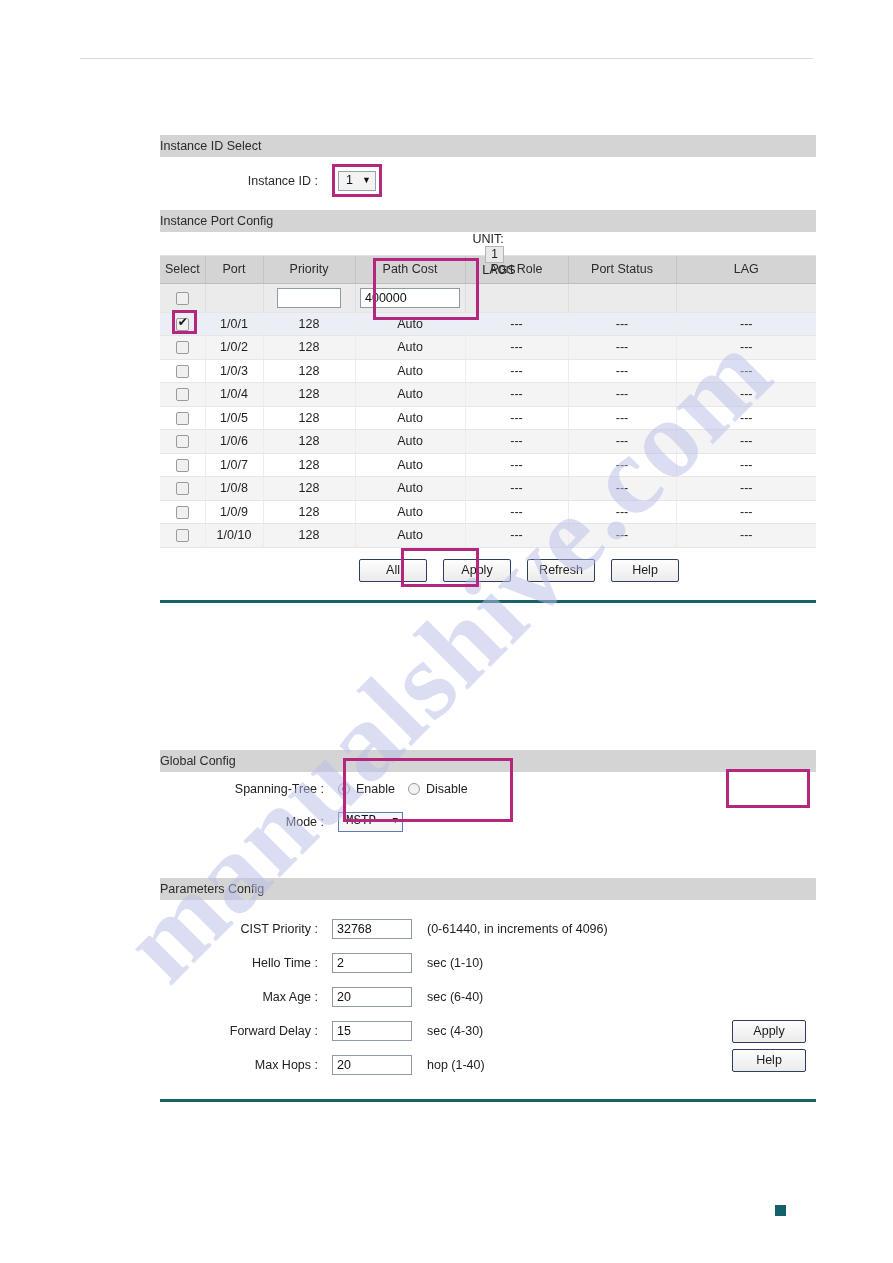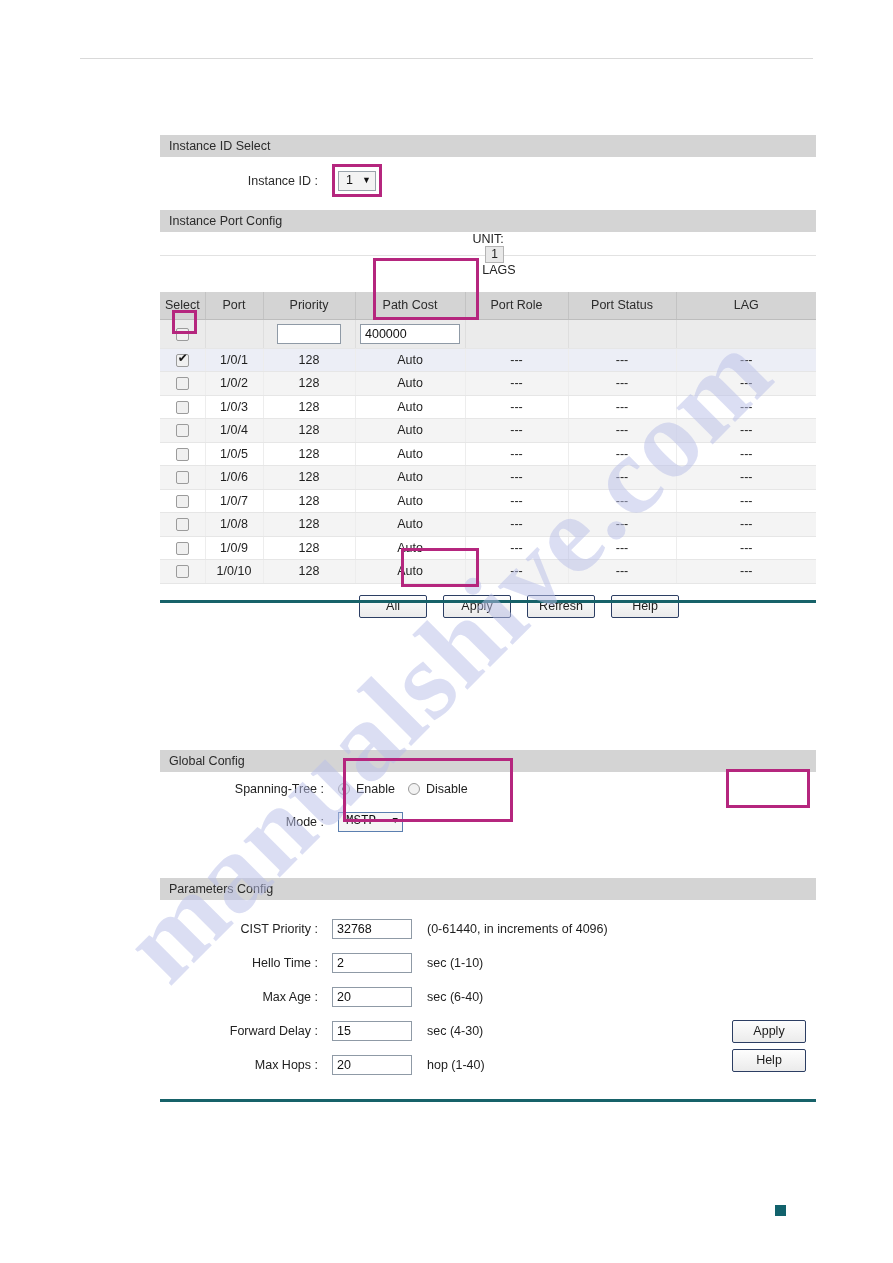--- a/index.html
+++ b/index.html
@@ -67,21 +67,20 @@
   .panel {
     position: absolute;
     left: 160px;
     width: 656px;
     z-index: 2;
   }
   .section-head {
     background: #d4d4d4;
     height: 22px;
     line-height: 22px;
-    padding-left: 9px;
     font-size: 12.5px;
     color: #2b2b2b;
   }
   .panel-body { background: #ffffff; }
 
   
   #panel-instance-select { top: 135px; }
   .field-row {
     display: flex;
     align-items: center;
@@ -162,21 +161,20 @@
     background: #e8e8e8;
     border: 1px solid #b4b4b4;
     font-size: 12px;
     margin-right: 9px;
   }
 
   table.ports {
     width: 100%;
     border-collapse: collapse;
     font-size: 12.5px;
-    margin-top: 36px;
   }
   table.ports th {
     background: #d4d4d4;
     font-weight: normal;
     color: #2b2b2b;
     height: 27px;
     border-right: 1px solid #c3c3c3;
     border-bottom: 1px solid #bdbdbd;
   }
   table.ports th:last-child { border-right: none; }

